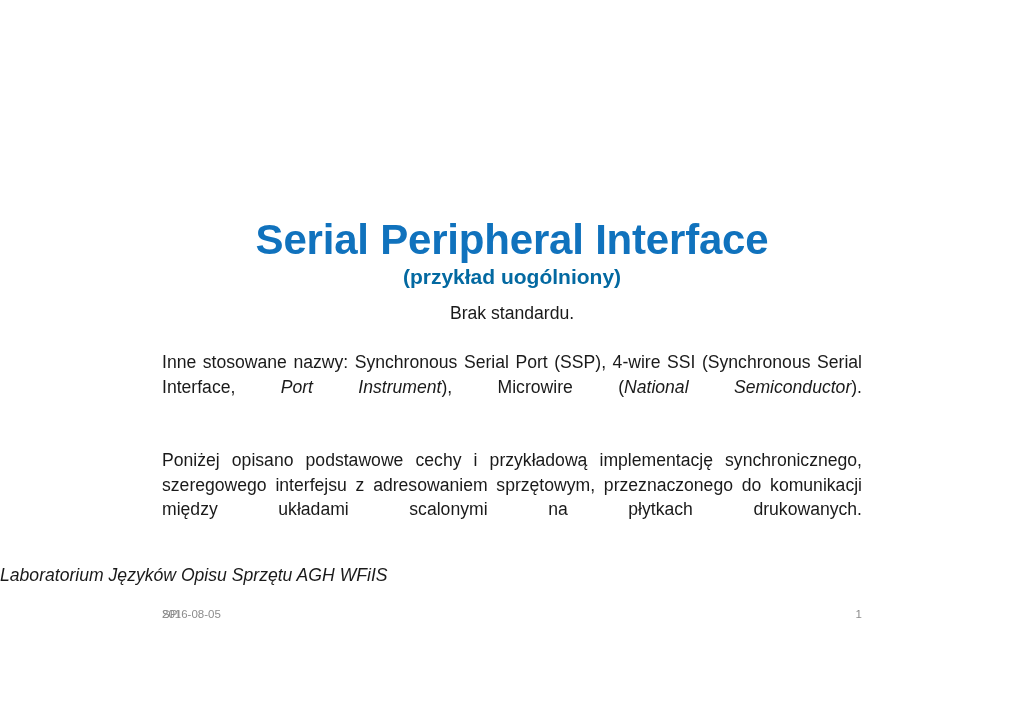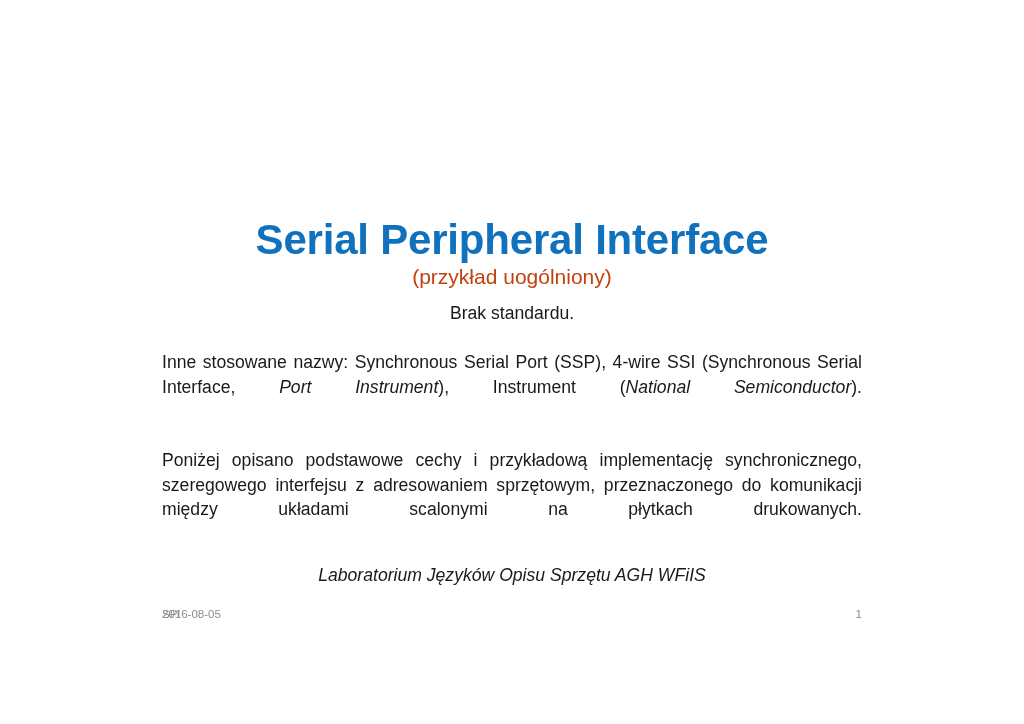--- a/index.html
+++ b/index.html
@@ -35,22 +35,22 @@
     font-size: 42px;
     line-height: 1.06;
     font-weight: bold;
     color: #1072bd;
     letter-spacing: -0.2px;
   }
   .doc-subtitle {
     margin: 2px 0 0 0;
     font-size: 21px;
     line-height: 1.15;
-    font-weight: normal;
-    color: #c2410c;
+    font-weight: bold;
+    color: #0369a1;
   }
 
   
   .body-area {
     position: absolute;
     left: 162px;
     top: 301px;
     width: 700px;
   }
   .para {
@@ -79,21 +79,21 @@
   em.org {
     font-style: italic;
   }
 
   
   .credit-line {
     position: absolute;
     left: 0;
     top: 565px;
     width: 1024px;
-    text-align: center;
+    text-align: left;
     font-size: 17.6px;
     font-style: italic;
     color: #1a1a1a;
   }
 
   
   .footer {
     position: absolute;
     left: 162px;
     top: 608px;
@@ -129,21 +129,21 @@
 
   <div class="title-block">
     <h1 class="doc-title">Serial Peripheral Interface</h1>
     <div class="doc-subtitle">(przykład uogólniony)</div>
   </div>
 
   <div class="body-area">
 
     <p class="para no-justify">Brak standardu.</p>
 
-    <p class="para"><span>Inne stosowane nazwy: Synchronous Serial Port (SSP), 4-wire SSI (Synchronous Serial Interface, </span><em class="org">Port Instrument</em><span>), Instrument (</span><em class="org">National Semiconductor</em><span>).</span></p>
+    <p class="para"><span>Inne stosowane nazwy: Synchronous Serial Port (SSP), 4-wire SSI (Synchronous Serial Interface, </span><em class="org">Port Instrument</em><span>), Microwire (</span><em class="org">National Semiconductor</em><span>).</span></p>
 
     <p class="para">Poniżej opisano podstawowe cechy i przykładową implementację synchronicznego, szeregowego interfejsu z adresowaniem sprzętowym, przeznaczonego do komunikacji między układami scalonymi na płytkach drukowanych.</p>
 
   </div>
 
   <div class="credit-line">Laboratorium Języków Opisu Sprzętu AGH WFiIS</div>
 
   <div class="footer">
     <span class="footer-left">2016-08-05</span>
     <span class="footer-center">SPI</span>

